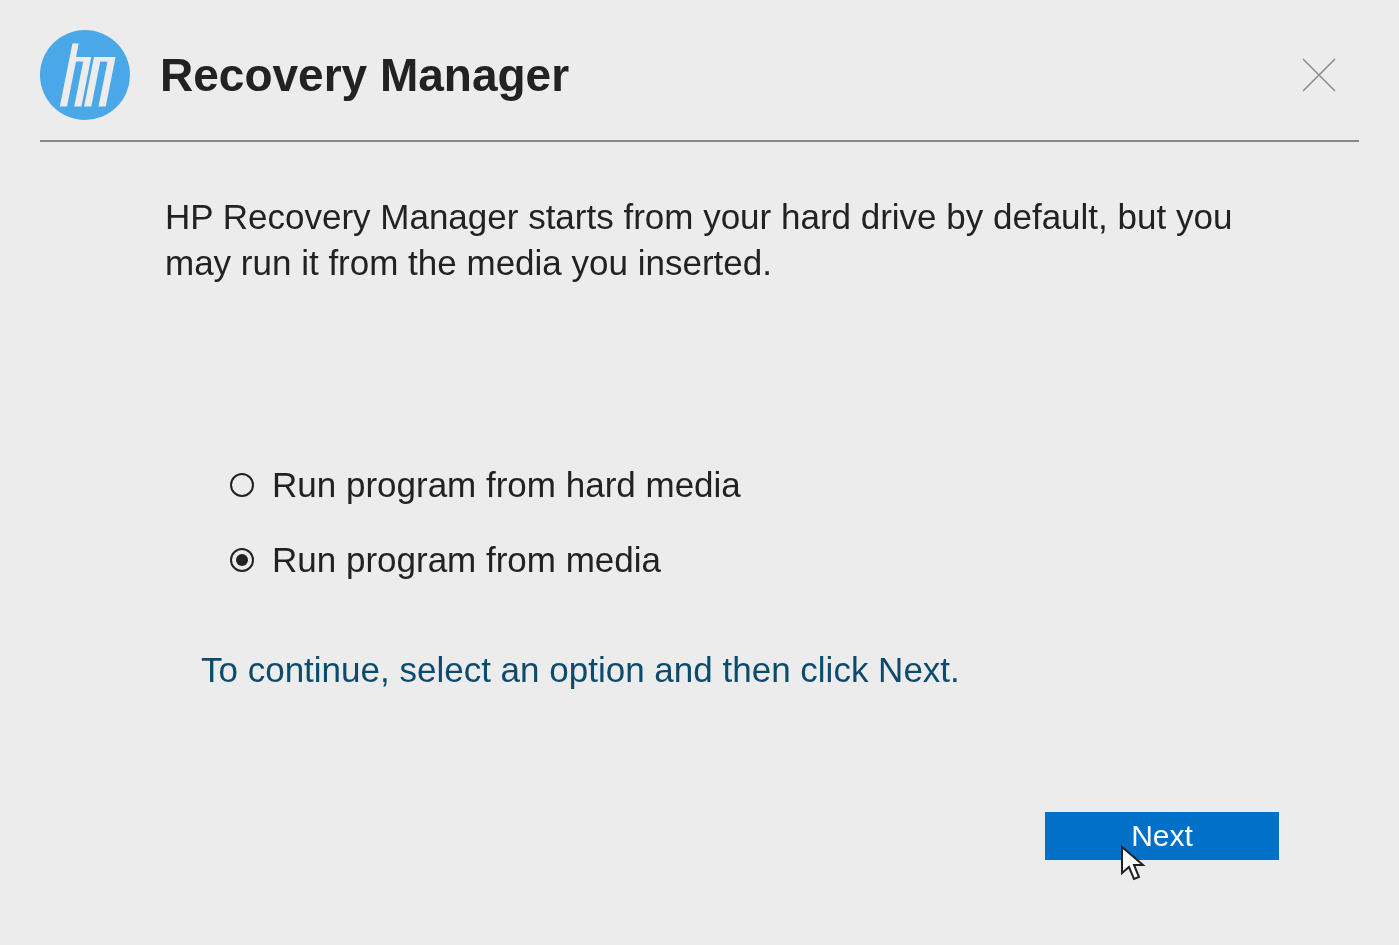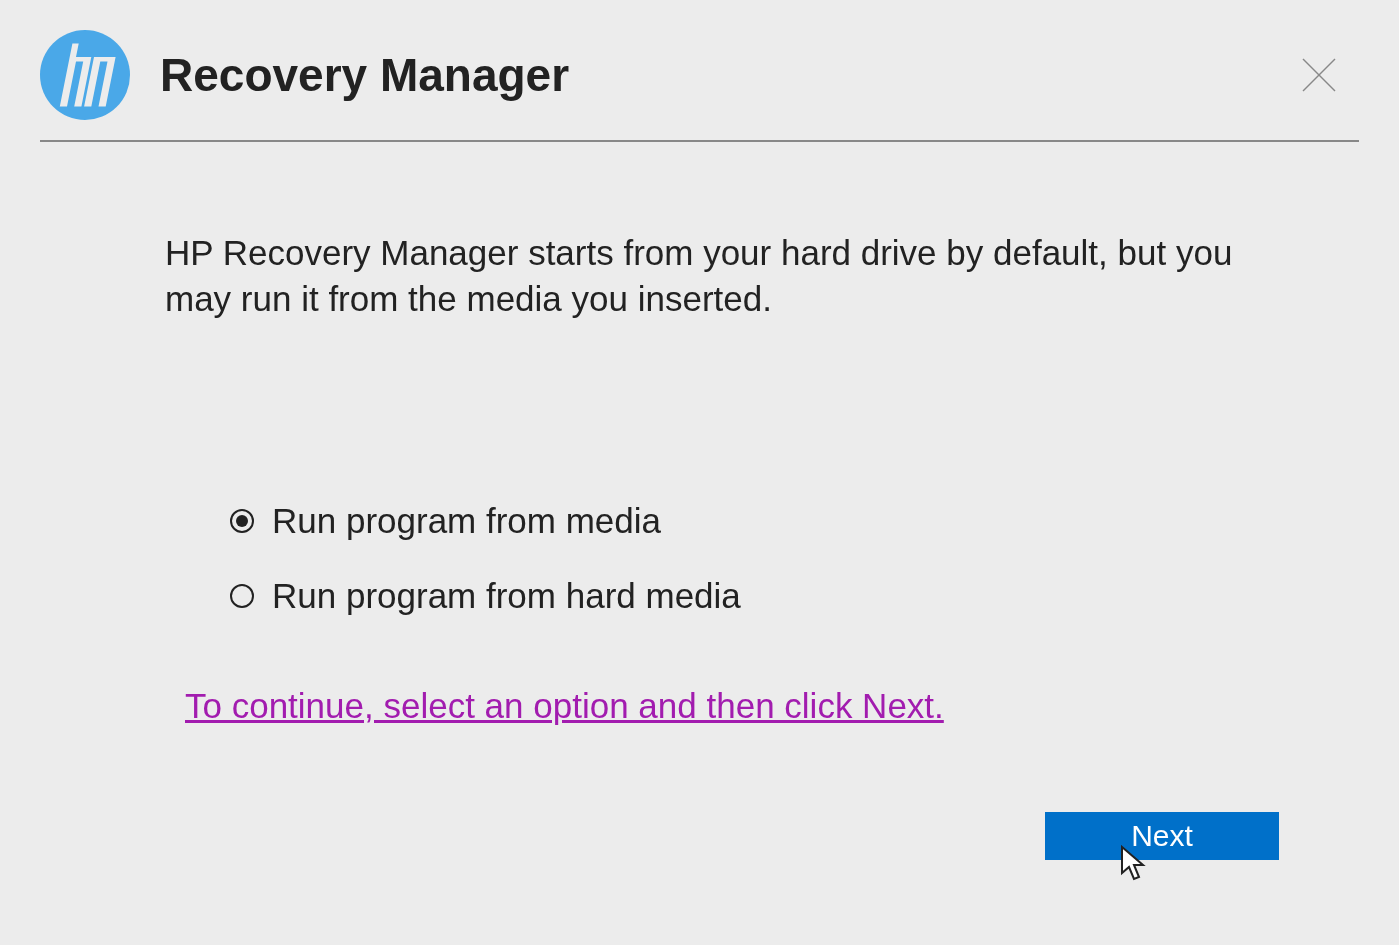--- a/index.html
+++ b/index.html
@@ -38,21 +38,21 @@
       width: 40px;
       height: 40px;
       cursor: pointer;
     }
     .divider {
       border: none;
       border-top: 2px solid #888;
       margin: 0 40px;
     }
     .content {
-      padding: 88px 165px 0 165px;
+      padding: 52px 165px 0 165px;
     }
     .description {
       font-size: 35px;
       color: #222;
       line-height: 1.3;
       font-weight: 400;
     }
     .options {
       margin-top: 180px;
       margin-left: 65px;
@@ -80,25 +80,24 @@
       background: #222;
       border-radius: 50%;
     }
     .radio-label {
       font-size: 35px;
       color: #222;
       font-weight: 400;
     }
     .instruction {
       margin-top: 70px;
-      margin-left: 20px;
+      margin-left: 36px;
       font-size: 35px;
-      color: #a21caf;
+      color: #0c4a6e;
       font-weight: 400;
-      text-decoration: underline;
     }
     .buttons {
       position: absolute;
       bottom: 85px;
       right: 120px;
       display: flex;
       gap: 18px;
       margin-top: 40px;
     }
     .btn {
@@ -148,28 +147,28 @@
   </div>
 </div>
 
 <hr class="divider">
 
 <div class="content">
   <p class="description">HP Recovery Manager starts from your hard drive by default, but you may run it from the media you inserted.</p>
 
   <div class="options">
     <div class="radio-option">
+      <span class="radio-circle"></span>
+      <span class="radio-label">Run program from hard media</span>
+    </div>
+    <div class="radio-option">
       <span class="radio-circle">
         <span class="radio-dot"></span>
       </span>
       <span class="radio-label">Run program from media</span>
-    </div>
-    <div class="radio-option">
-      <span class="radio-circle"></span>
-      <span class="radio-label">Run program from hard media</span>
     </div>
   </div>
 
   <p class="instruction">To continue, select an option and then click Next.</p>
 </div>
 
 <div class="buttons">
   <button class="btn btn-next">Next</button>
 </div>
 

